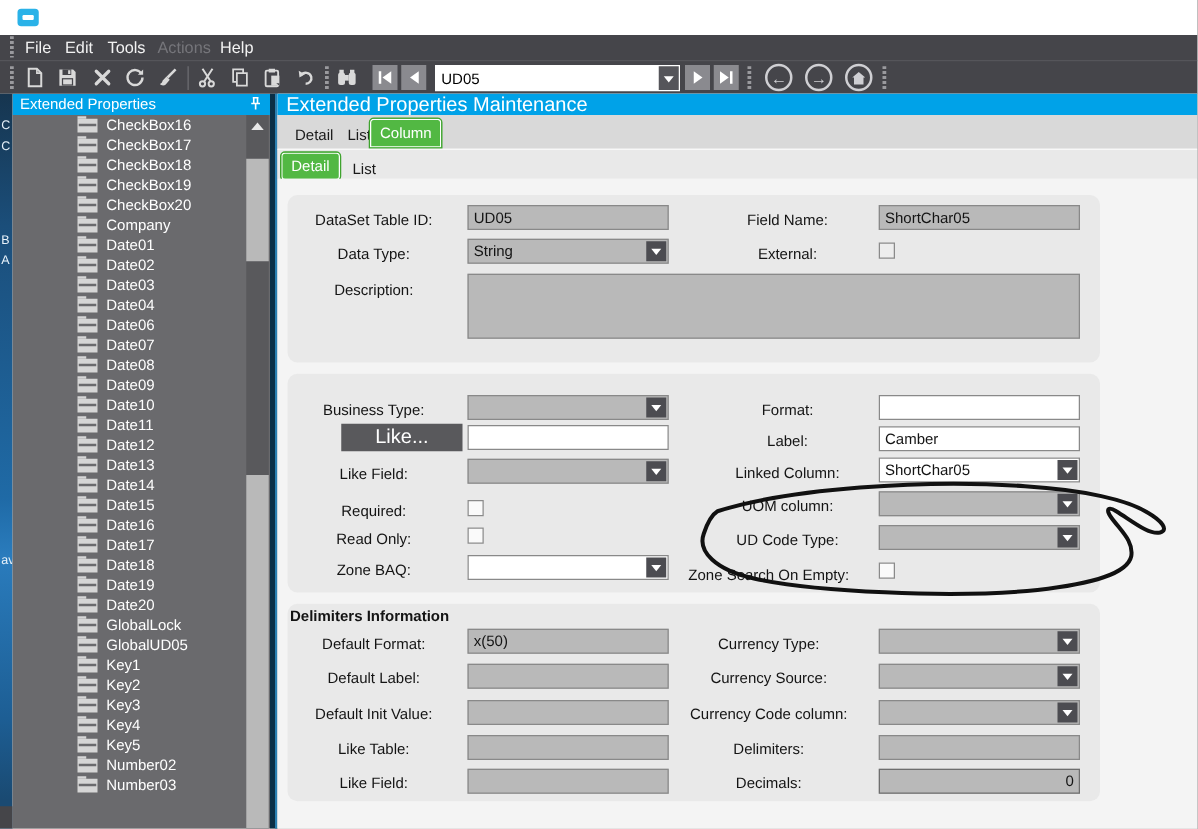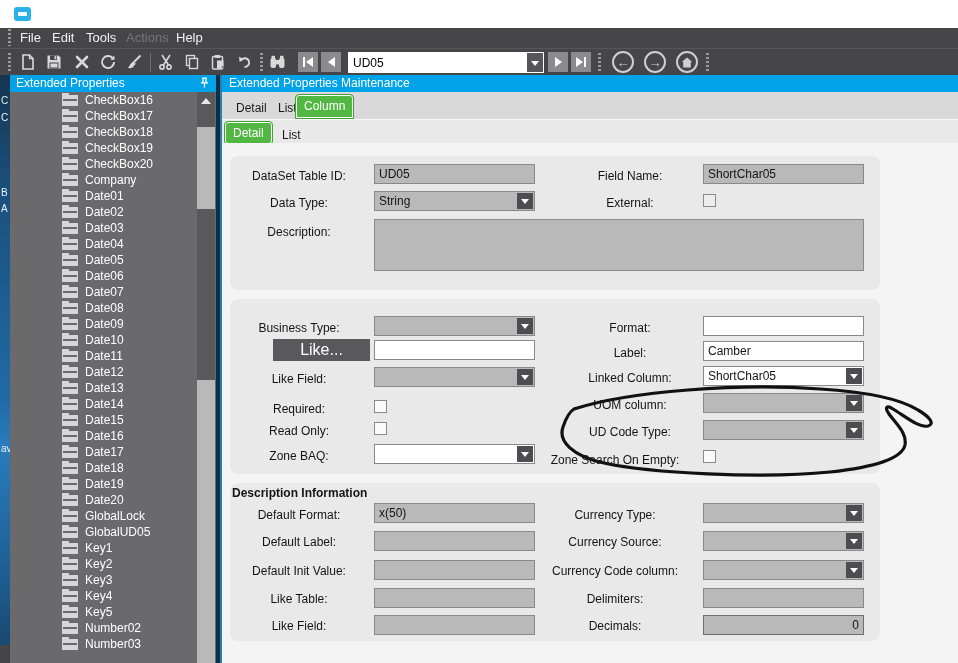--- a/index.html
+++ b/index.html
@@ -59,21 +59,21 @@
   .vscroll-thumb { position:absolute; left:0; top:35px; width:18px; height:82px; background:#b9b9b9; }
   .vscroll-lower { position:absolute; left:0; top:288px; width:18px; height:283px; background:#b9b9b9; }
 
   
   .splitter { position:absolute; left:216px; top:75px; width:6px; height:588px; background:#0b2f46; }
   .splitter::after { content:""; position:absolute; right:0; top:0; width:2px; height:100%; background:#2b7fb0; }
 
   
   .main-panel { position:absolute; left:222px; top:75px; width:736px; height:588px; background:#f4f4f4; }
   .main-header { position:absolute; left:0; top:0; width:736px; height:17px; background:#00a2e8;
-                 color:#fff; font-size:12px; padding:1px 7px; }
+                 color:#fff; font-size:16px; padding:1px 7px; }
   .tabrow1 { position:absolute; left:0; top:17px; width:736px; height:27px; background:#d9d9d9; }
   .tabrow2 { position:absolute; left:0; top:44px; width:736px; height:24px; background:#e9e9e9; border-top:1px solid #f8f8f8; }
   .tab { position:absolute; font-size:12px; color:#1a1a1a; padding:4px 8px; }
   .tab.active { background:#52b843; color:#fff; border:1px solid #3fa32e;
                 box-shadow:inset 0 0 0 1px #fff; border-radius:4px 4px 0 0; }
   .tabrow2 .tab.active { border-radius:4px; }
   .content { position:absolute; left:0; top:68px; width:736px; height:520px; background:#f4f4f4; }
 
   .grp { position:absolute; left:8px; width:650px; background:#e9e9e9; border-radius:8px; }
   .lbl { position:absolute; font-size:12px; color:#141414; text-align:center; white-space:nowrap; }
@@ -276,24 +276,20 @@
         <div class="trow">
         <span class="ficon"></span>
         <span class="tlabel">Date03</span>
       </div>
         <div class="trow">
         <span class="ficon"></span>
         <span class="tlabel">Date04</span>
       </div>
         <div class="trow">
         <span class="ficon"></span>
-        <span class="tlabel">Date05</span>
-      </div>
-        <div class="trow">
-        <span class="ficon"></span>
         <span class="tlabel">Date06</span>
       </div>
         <div class="trow">
         <span class="ficon"></span>
         <span class="tlabel">Date07</span>
       </div>
         <div class="trow">
         <span class="ficon"></span>
         <span class="tlabel">Date08</span>
       </div>
@@ -486,21 +482,21 @@
       <div class="lbl" style="left:340px; width:136px; top:282px;">UD Code Type:</div>
       <div class="tb dd" style="left:481px; top:277px; width:161px;">
         <span></span>
         <span class="ddbtn"></span>
       </div>
 
       <div class="lbl" style="left:310px; width:166px; top:310px;">Zone Search On Empty:</div>
       <div class="cb" style="left:481px; top:307px;"></div>
 
       <div class="grp" style="top:340px; height:158px;"></div>
-      <div class="lbl bold" style="left:10px; top:343px;">Description Information</div>
+      <div class="lbl bold" style="left:10px; top:343px;">Delimiters Information</div>
 
       <div class="lbl" style="left:8px; width:138px; top:365px;">Default Format:</div>
       <div class="tb" style="left:152px; top:360px; width:161px;">
         <span>x(50)</span>
       </div>
 
       <div class="lbl" style="left:8px; width:138px; top:392px;">Default Label:</div>
       <div class="tb" style="left:152px; top:388px; width:161px;">
         <span></span>
       </div>

